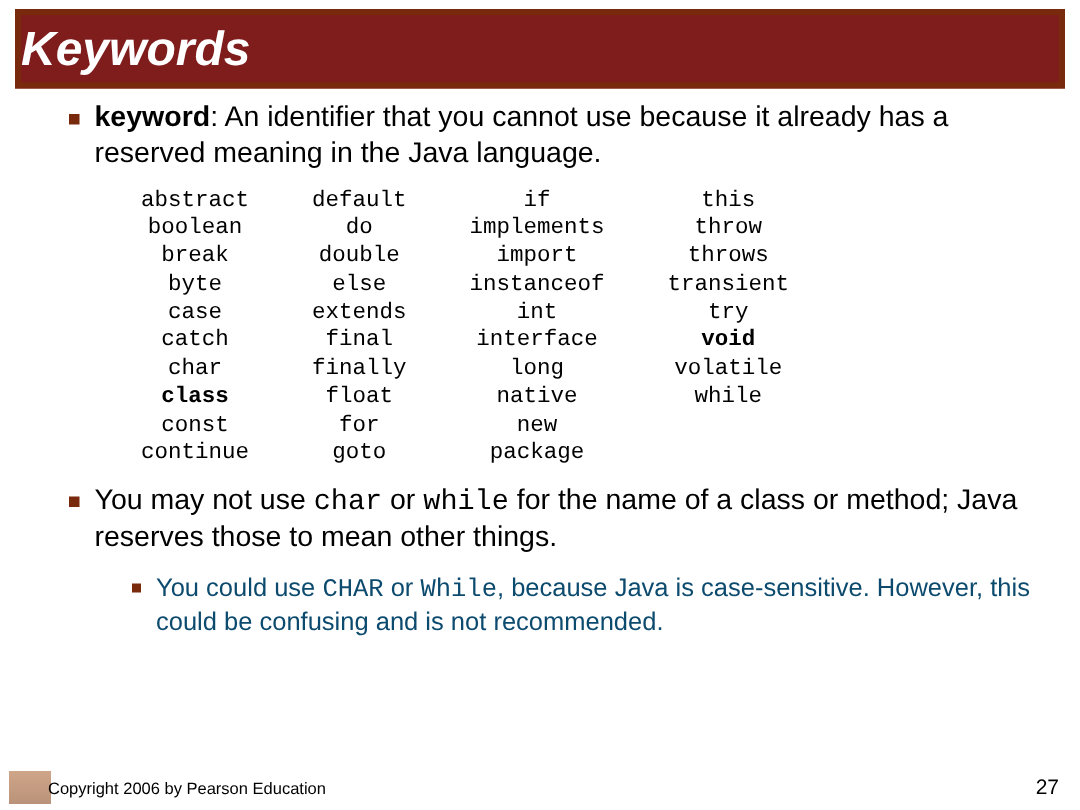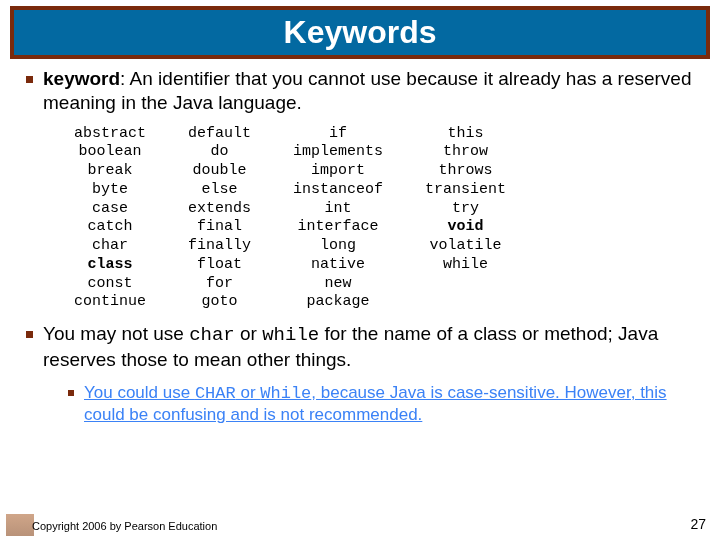--- a/index.html
+++ b/index.html
@@ -6,34 +6,35 @@
     margin: 0;
     padding: 0;
     width: 720px;
     height: 540px;
     font-family: Verdana, Geneva, sans-serif;
     background: #fff;
     position: relative;
     overflow: hidden;
   }
   .title-bar {
-    background: #0369a1;
+    background: #7f1d1d;
     border: 4px solid #7a2a0c;
     margin: 6px 10px 0 10px;
-    text-align: center;
     padding: 4px 0;
+    font-style: italic;
   }
   .title-bar h1 {
     color: #fff;
     font-size: 32px;
     font-weight: bold;
     margin: 0;
   }
   .content {
     padding: 8px 26px 0 26px;
+    margin-left: 20px;
   }
   .bullet {
     display: flex;
     align-items: flex-start;
     margin-bottom: 10px;
   }
   .bullet .sq {
     width: 7px;
     height: 7px;
     background: #7a2a0c;
@@ -55,22 +56,21 @@
     width: 6px;
     height: 6px;
     background: #7a2a0c;
     margin-top: 8px;
     margin-right: 10px;
     flex: 0 0 auto;
   }
   .sub-bullet .txt {
     font-size: 17px;
     line-height: 1.25;
-    color: #3b82f6;
-    text-decoration: underline;
+    color: #0c4a6e;
   }
   .kw-term { font-weight: bold; }
   .kw-table {
     margin: 2px 0 10px 48px;
     font-family: "Courier New", Courier, monospace;
     font-size: 15px;
     line-height: 1.25;
     display: flex;
     gap: 42px;
     text-align: center;

